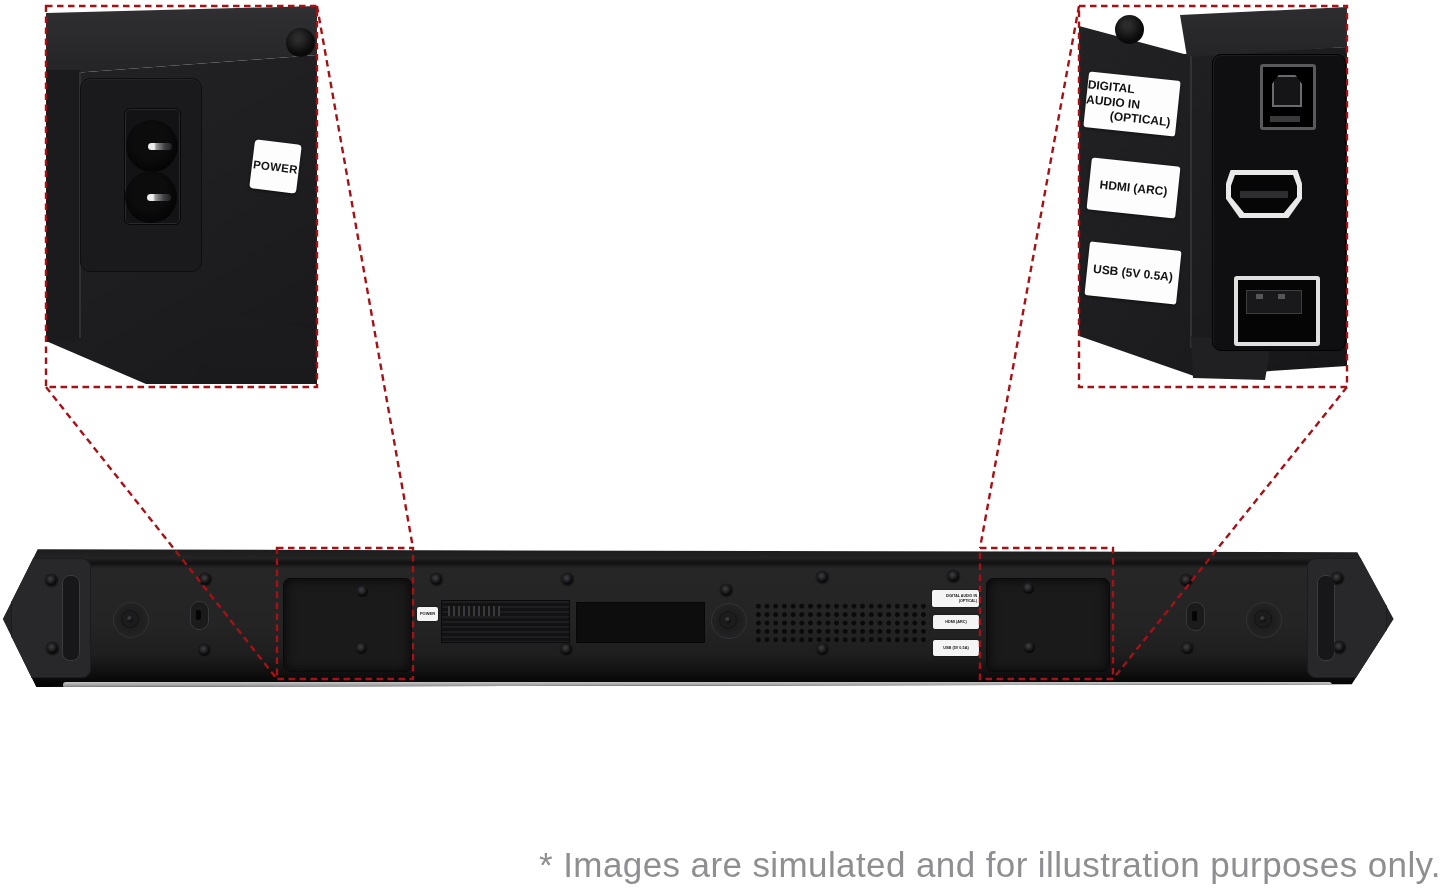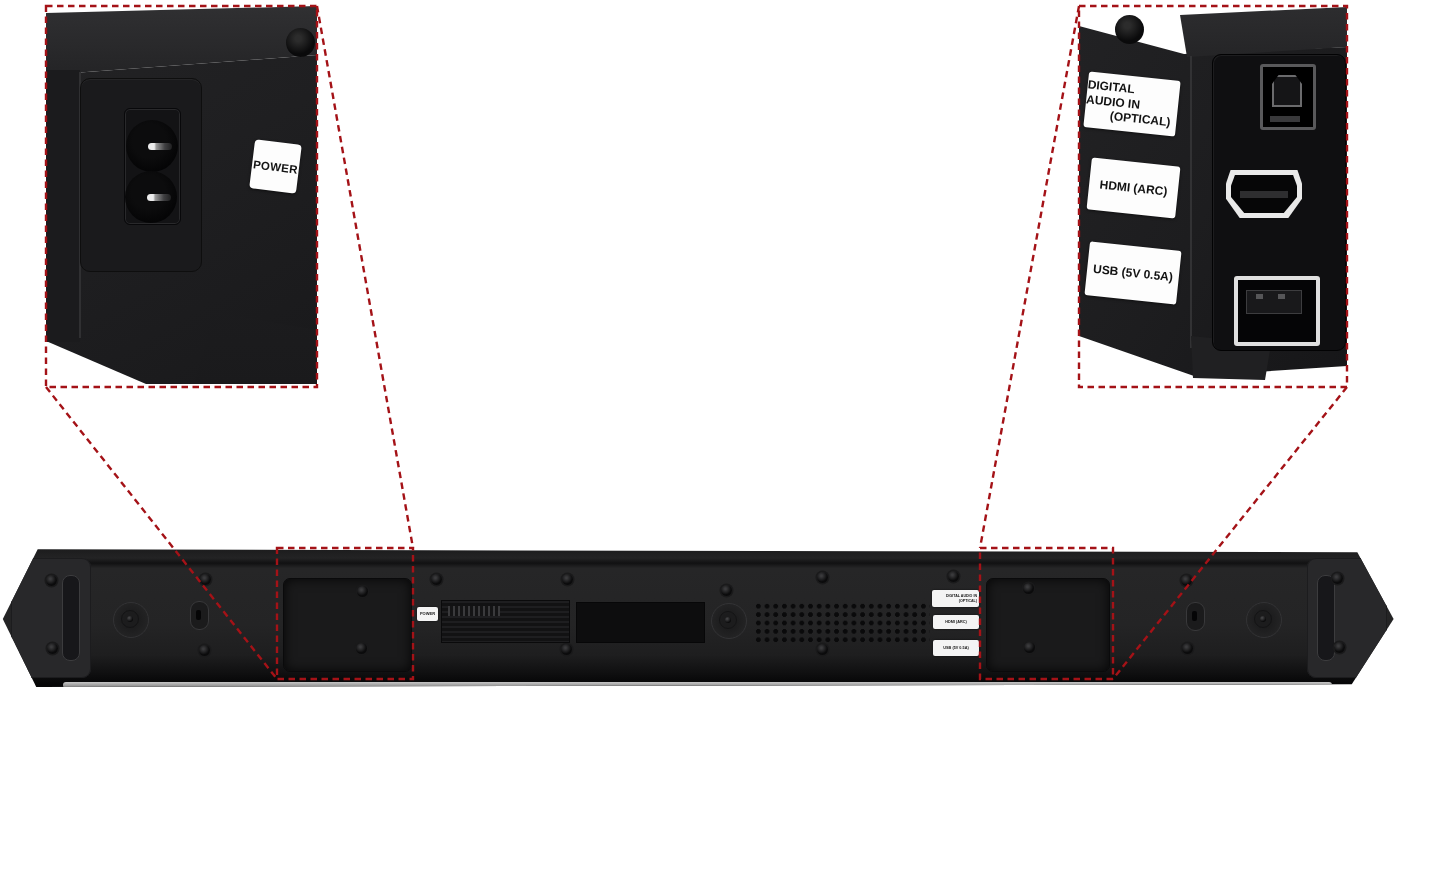--- a/index.html
+++ b/index.html
@@ -244,13 +244,14 @@
       <rect x="1079" y="6" width="268" height="381"></rect>
       <rect x="277" y="548" width="136" height="131"></rect>
       <rect x="980" y="548" width="133" height="131"></rect>
       <line x1="46" y1="387" x2="277" y2="679"></line>
       <line x1="317" y1="6" x2="413" y2="548"></line>
       <line x1="1079" y1="6" x2="980" y2="548"></line>
       <line x1="1347" y1="387" x2="1113" y2="679"></line>
     </g>
   </svg>
 
+  <div class="footnote">* Images are simulated and for illustration purposes only.</div>
 </div>
 
 </body></html>

